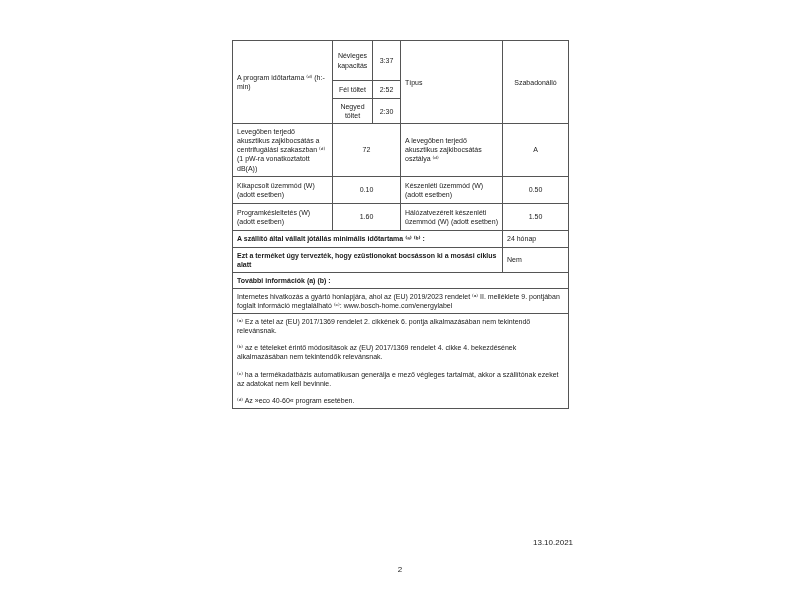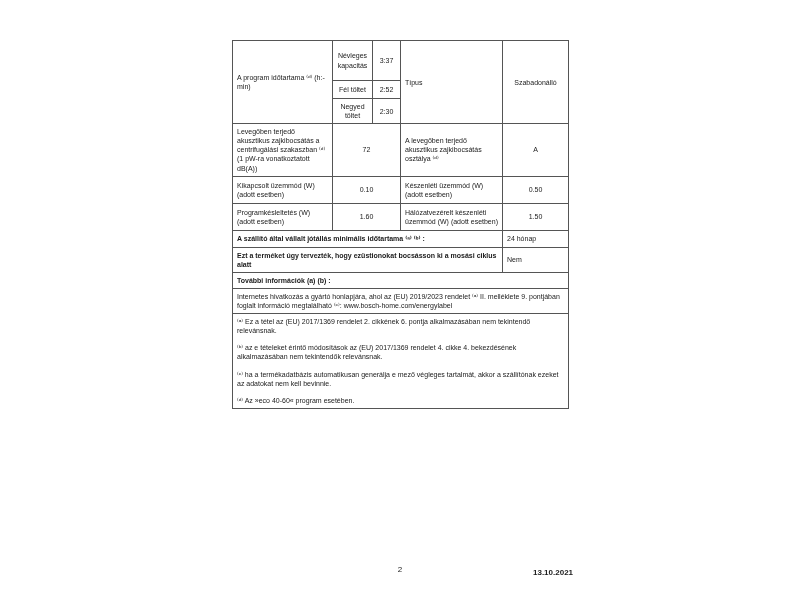--- a/index.html
+++ b/index.html
@@ -32,22 +32,22 @@
   .val-left{text-align:left;}
   .bold{font-weight:bold;}
   .foot-cell{vertical-align:top;padding:4px 5px;}
   .foot-cell p{margin:0 0 8px 0;}
   .foot-cell p:last-child{margin-bottom:0;}
   .footer-page{
     position:absolute;top:565px;left:0;width:800px;
     text-align:center;font-size:8px;color:#1a1a1a;
   }
   .footer-date{
-    position:absolute;top:568px;left:533px;
-    font-size:8px;color:#1a1a1a;font-weight:bold;
+    position:absolute;top:538px;left:533px;
+    font-size:8px;color:#1a1a1a;
   }
 </style>
 </head>
 <body>
 
 <div>
 
   <table class="doc-table">
     <colgroup>
       <col style="width:100px">

